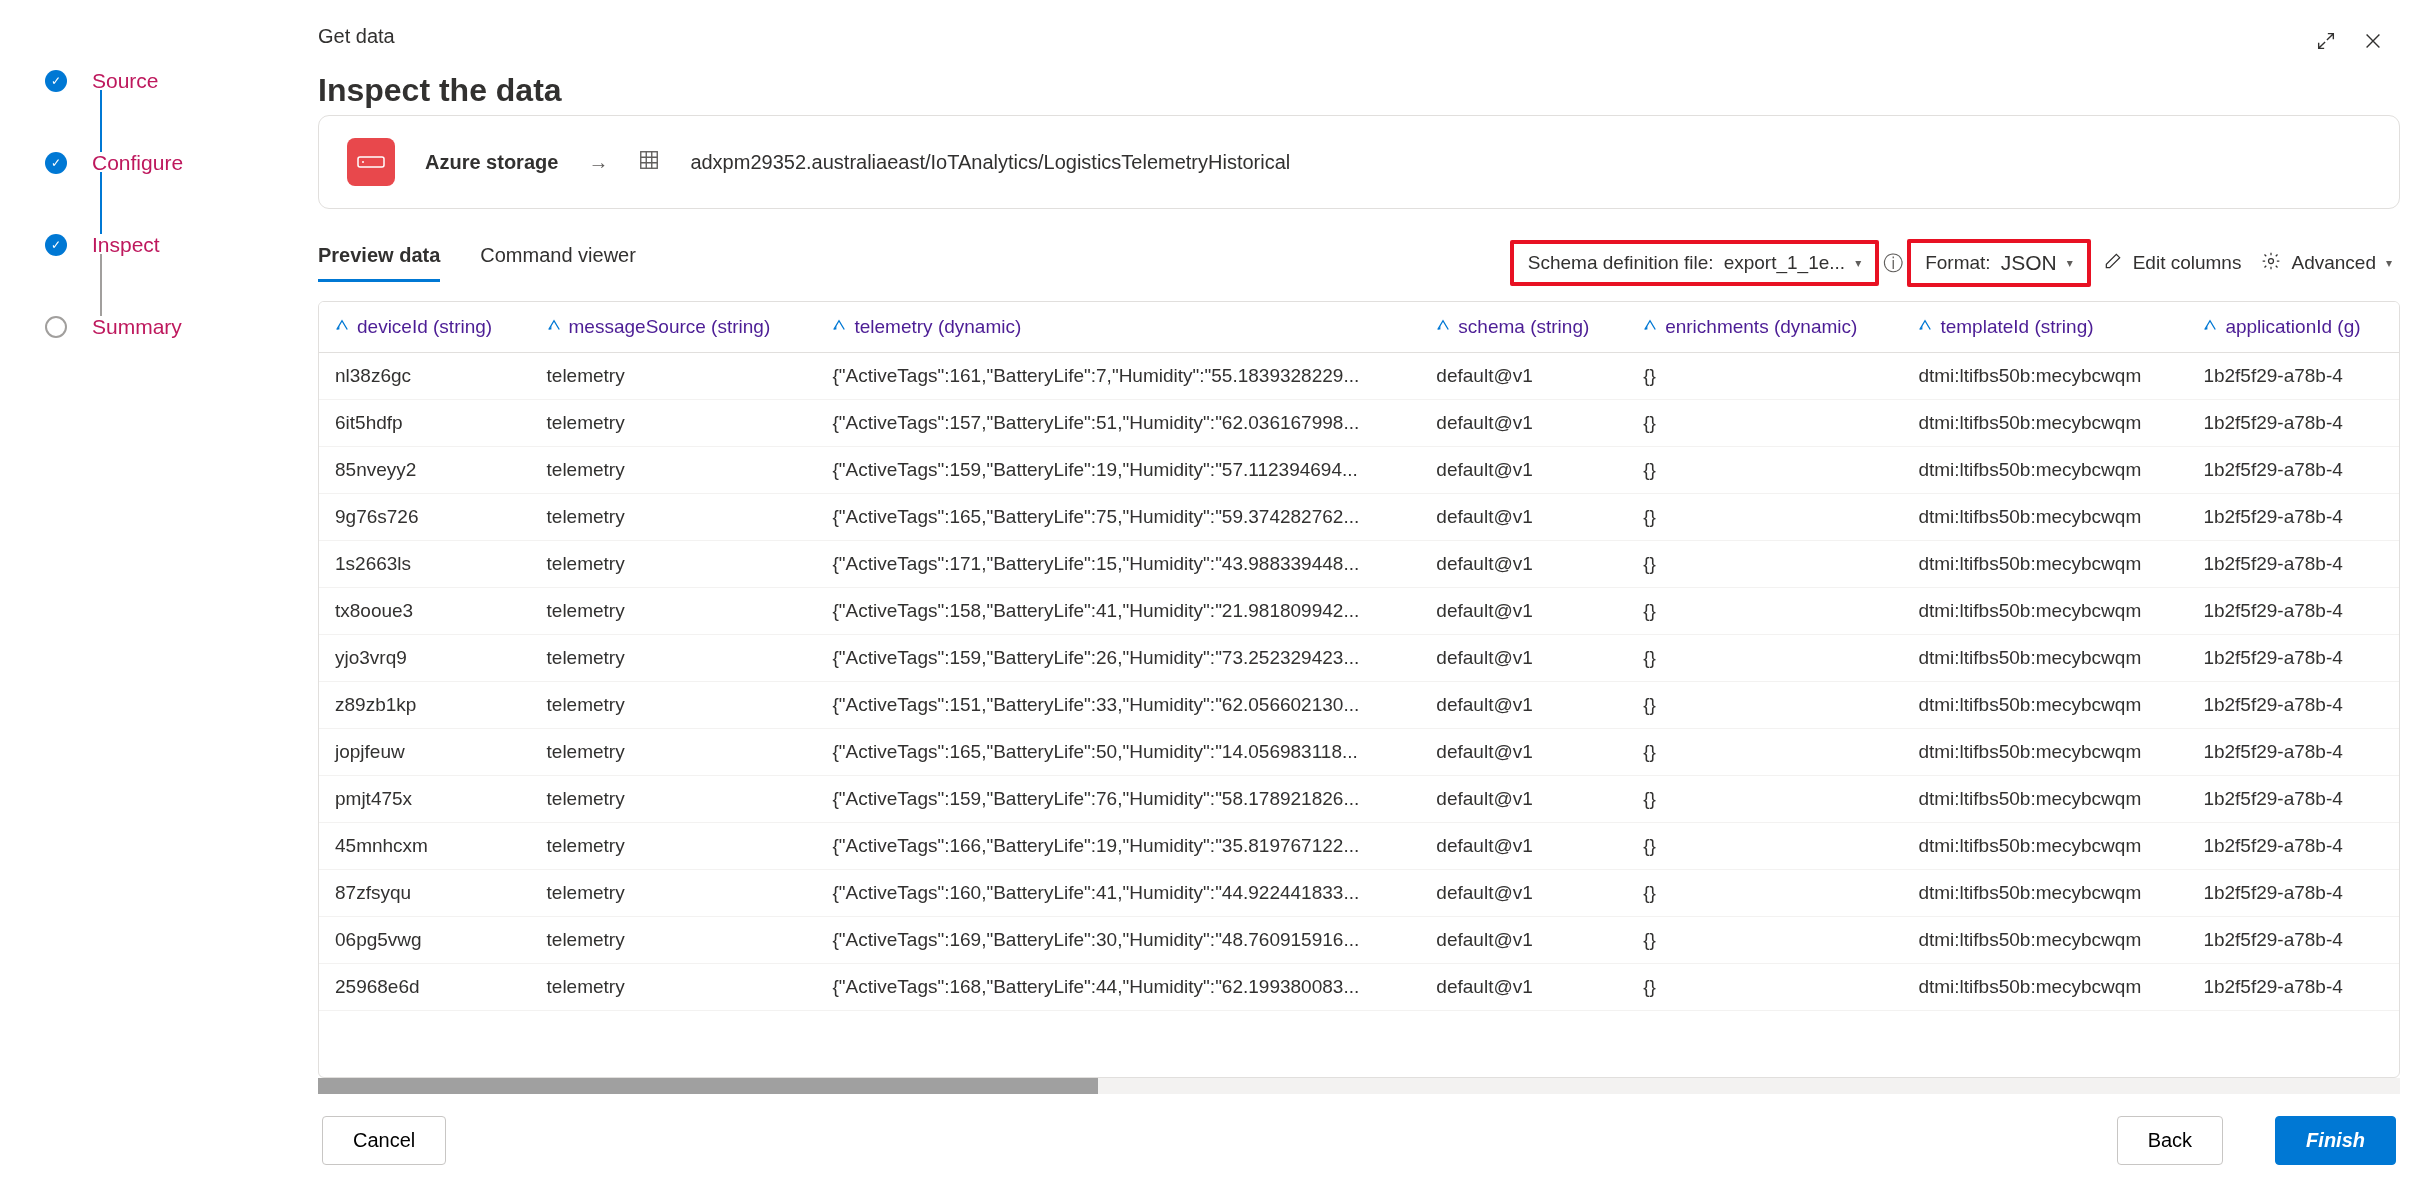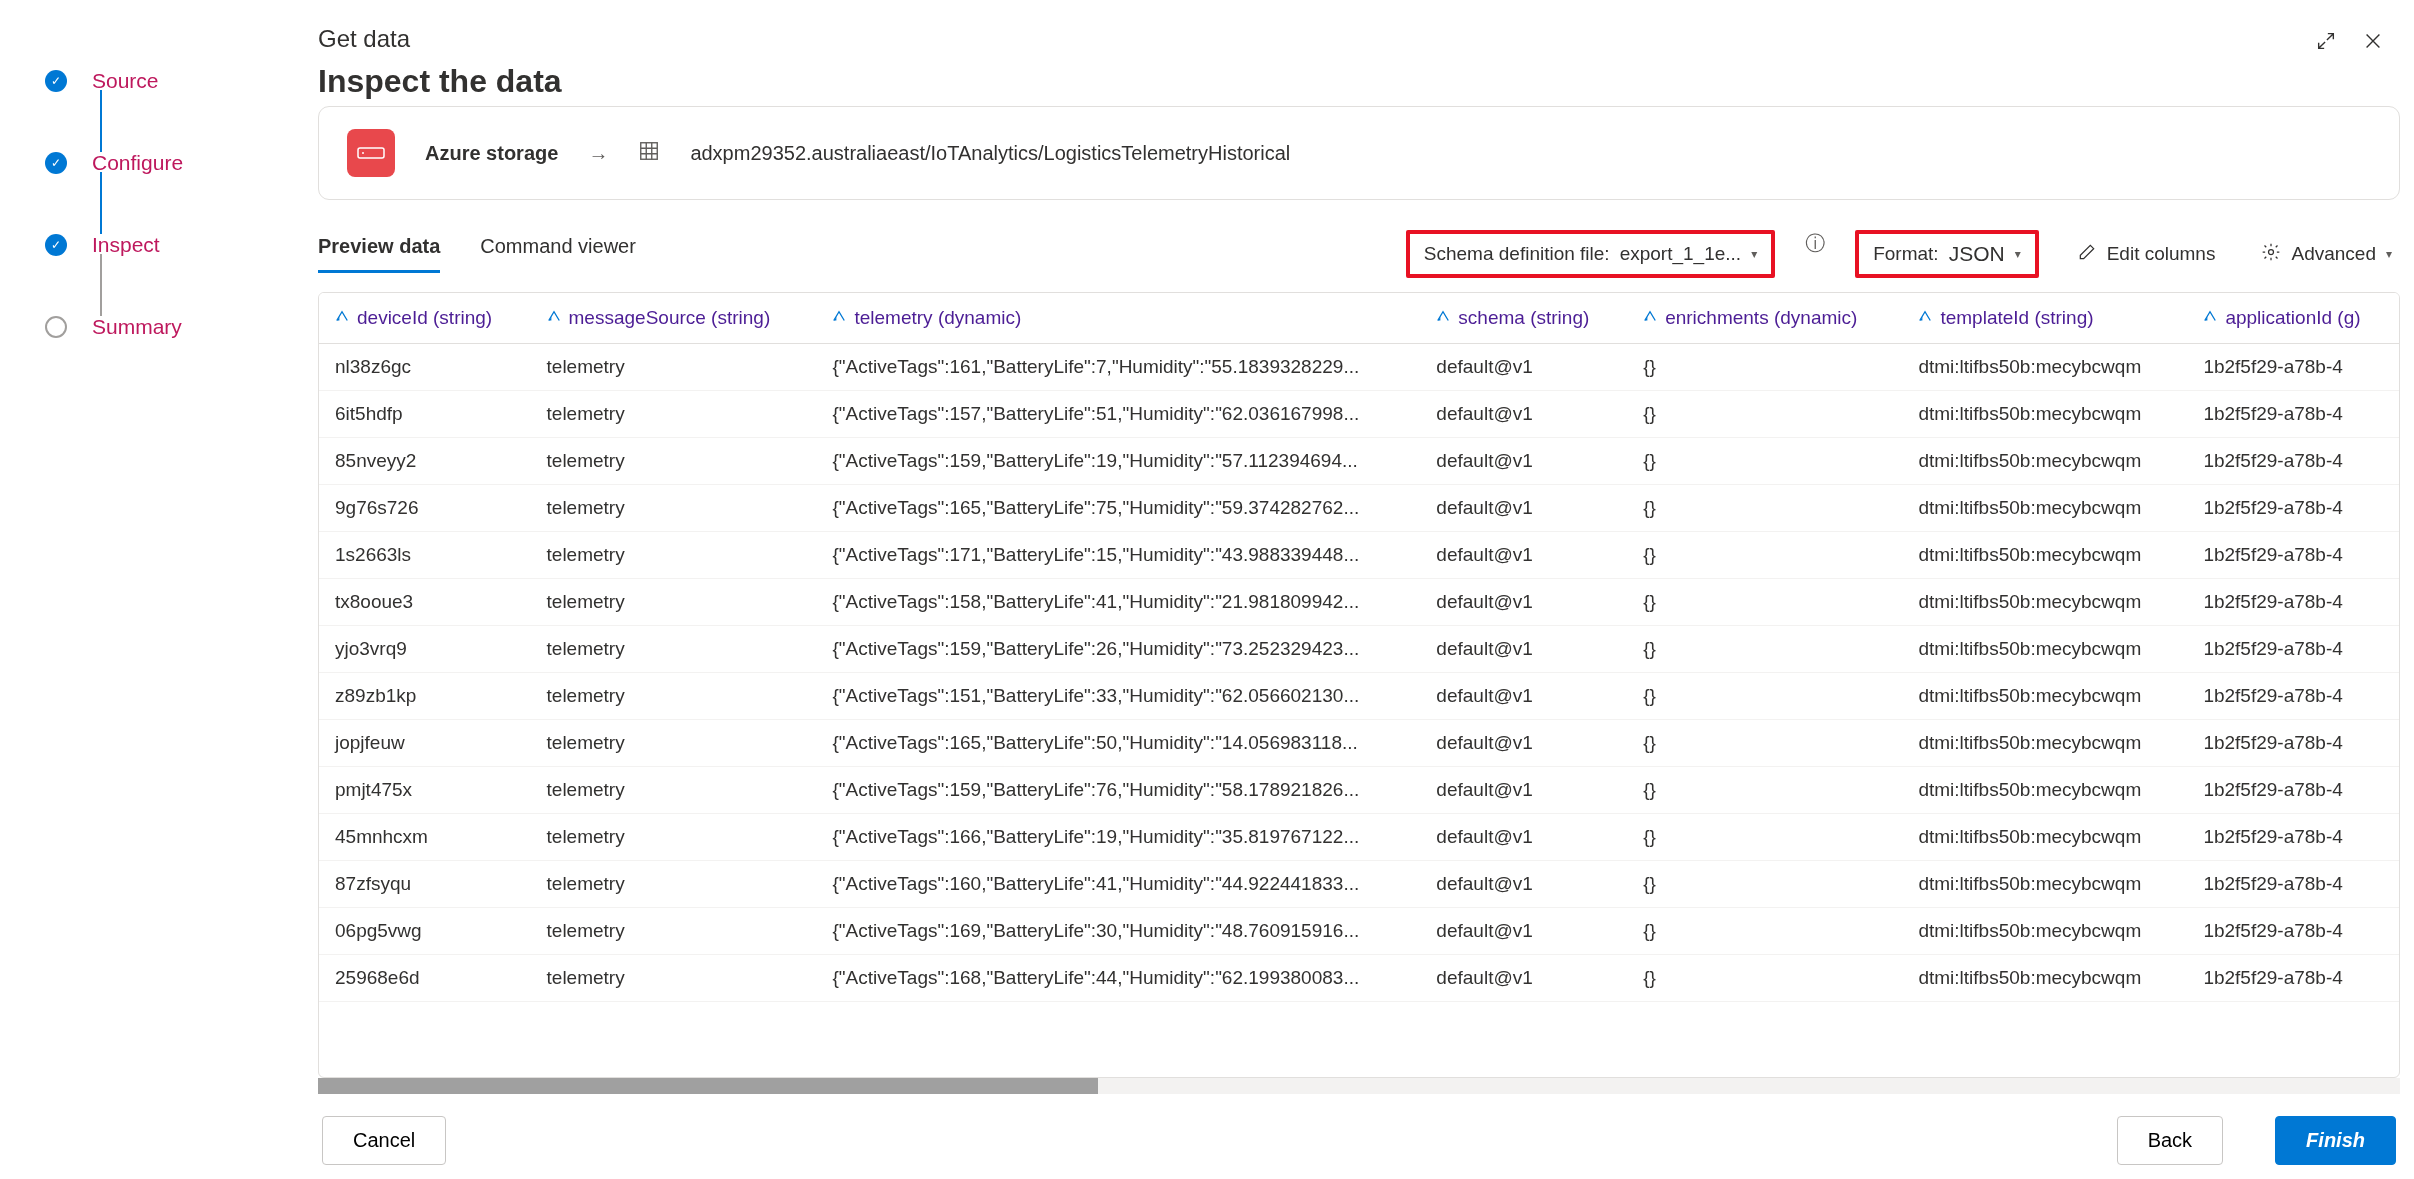--- a/index.html
+++ b/index.html
@@ -72,21 +72,21 @@
     }
     .top-right-icons {
       position: absolute;
       top: 30px;
       right: 30px;
       display: flex;
       gap: 25px;
     }
     .top-right-icons span { cursor: pointer; font-size: 22px; color: #323130; }
 
-    .breadcrumb-small { font-size: 24px; color: #323130; margin-bottom: 10px; }
+    .breadcrumb-small { font-size: 20px; color: #323130; margin-bottom: 24px; }
     .page-title { font-size: 32px; font-weight: 600; margin-bottom: 6px; }
 
     .source-card {
       border: 1px solid #e1dfdd;
       border-radius: 11px;
       padding: 22px 28px;
       display: flex;
       align-items: center;
       gap: 30px;
       margin-bottom: 30px;
@@ -118,21 +118,21 @@
       font-size: 20px;
       padding-bottom: 12px;
       cursor: pointer;
       color: #323130;
     }
     .tab.active {
       font-weight: 600;
       border-bottom: 3px solid #0078d4;
     }
     .toolbar-spacer { flex: 1; }
-    .toolbar-controls { display: flex; gap: 30px; }
+    .toolbar-controls { display: flex; align-items: center; gap: 4px; }
     .dropdown-box {
       display: flex;
       align-items: center;
       gap: 10px;
       padding: 8px 14px;
       border-radius: 4px;
       font-size: 19px;
       cursor: pointer;
     }
     .highlight-red {

